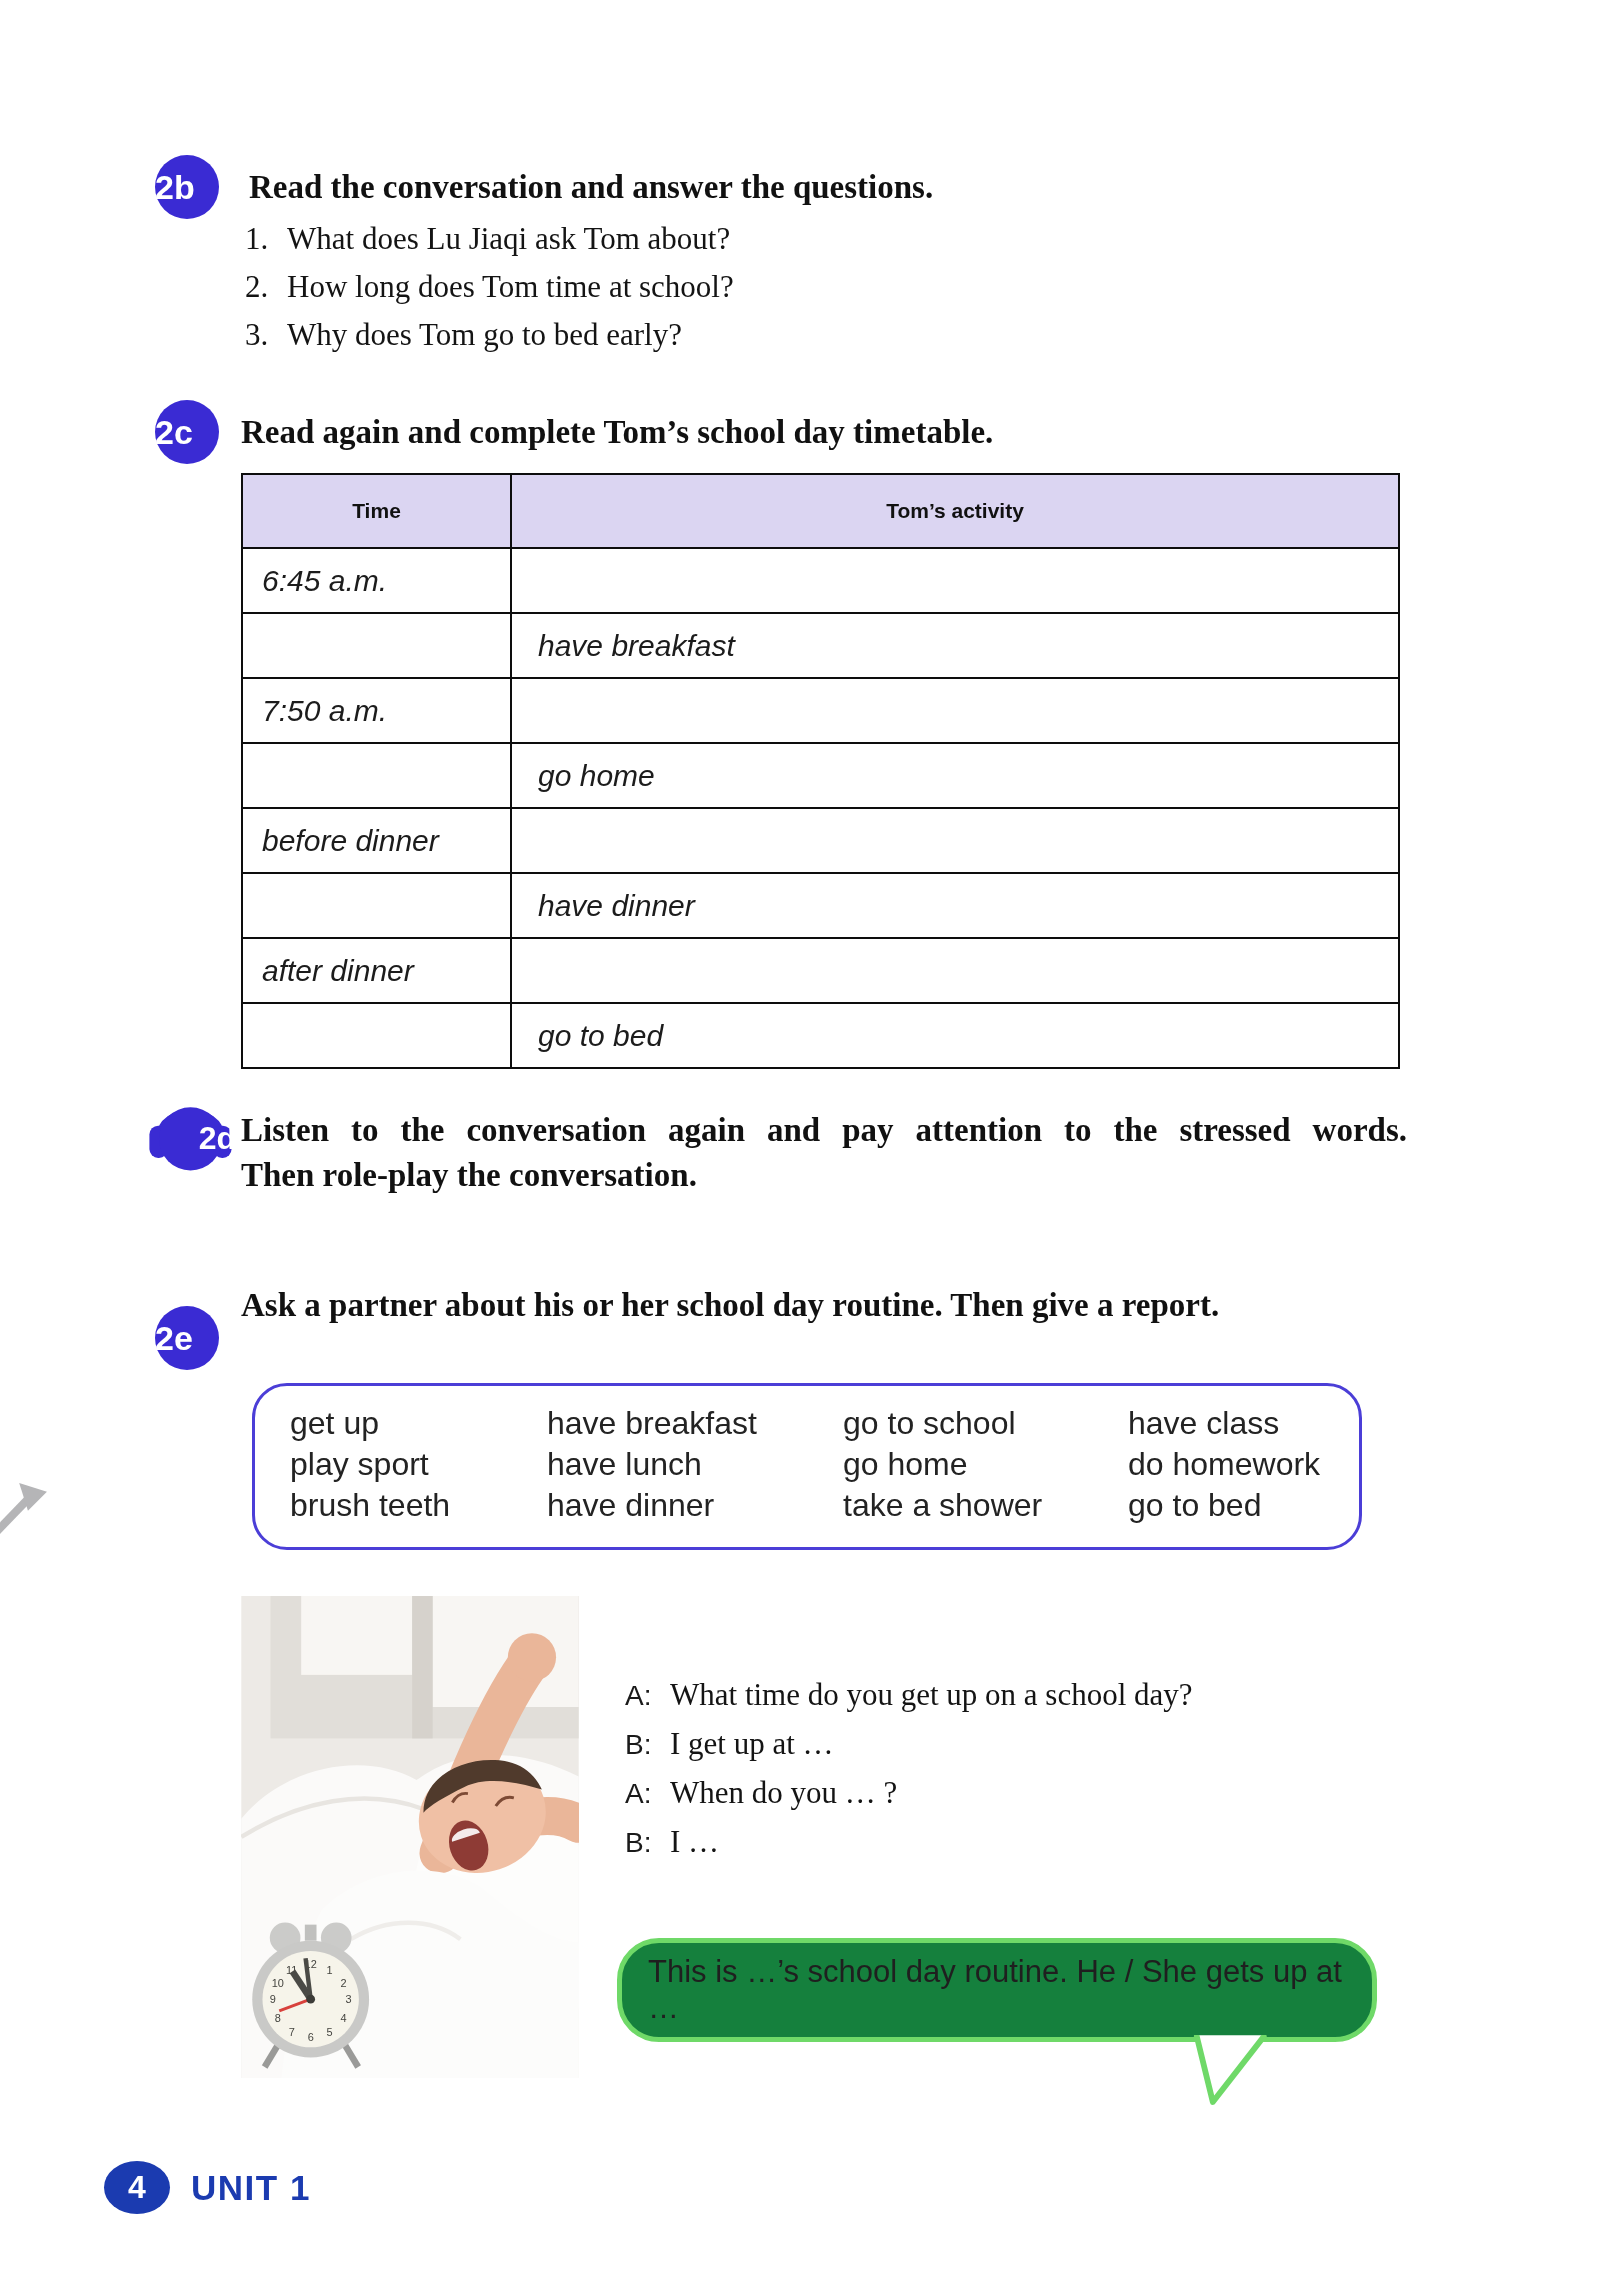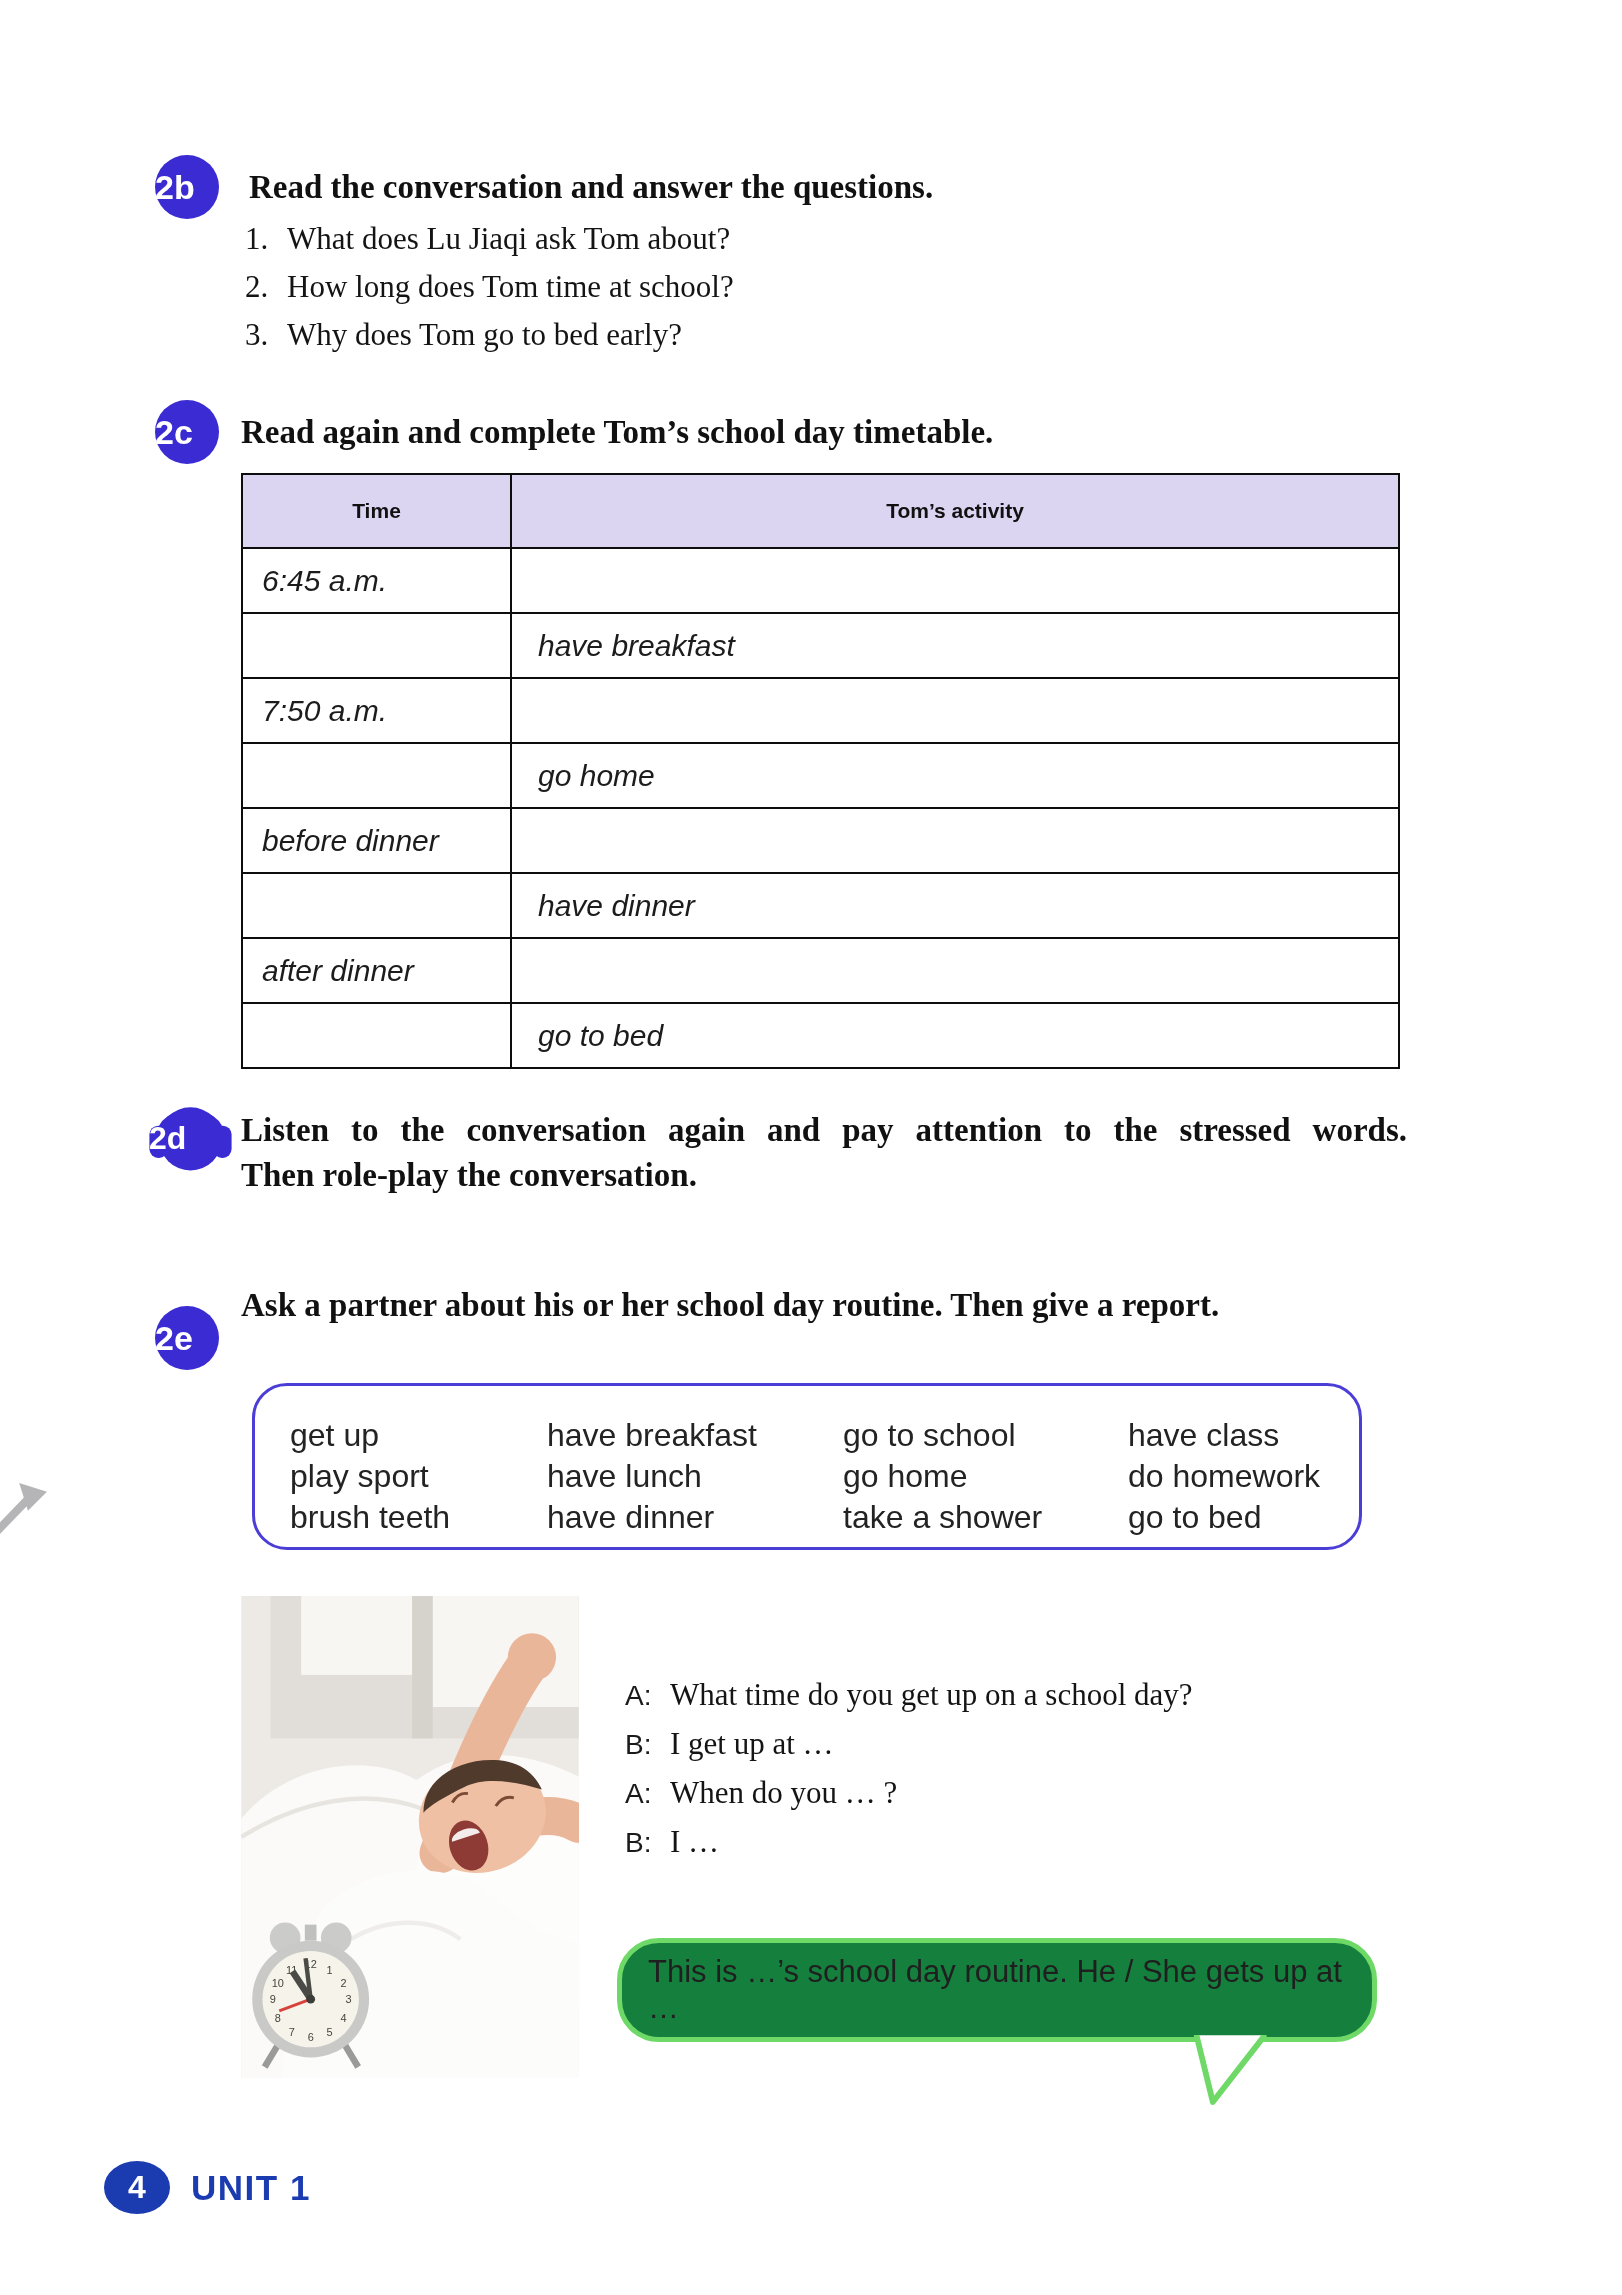--- a/index.html
+++ b/index.html
@@ -18,21 +18,21 @@
     background:#3a2bd3;color:#fff;
     font-family:"Liberation Sans", sans-serif;
     font-weight:bold;font-size:34px;
     display:flex;align-items:center;justify-content:flex-start;
   }
   .badge-2b{left:155px;top:155px;}
   .badge-2c{left:155px;top:400px;}
   .badge-2e{left:155px;top:1306px;}
   .badge-2d-wrap{position:absolute;left:145px;top:1086px;width:91px;height:91px;}
   .badge-2d-wrap .badge-label{
-    position:absolute;left:4px;right:0;top:34px;text-align:left;
+    position:absolute;left:16px;right:0;top:34px;text-align:right;
     color:#fff;font-family:"Liberation Sans", sans-serif;font-weight:bold;font-size:32px;
   }
   
   .heading{
     position:absolute;left:241px;width:1166px;
     font-weight:bold;font-size:33px;line-height:45px;color:#111;
   }
   .h2b{top:165px;margin-left:8px;}
   .h2c{top:410px;}
   .h2d{top:1108px;}
@@ -60,21 +60,21 @@
   .timetable td.act-cell{padding-left:26px;}
   
   .word-box{
     position:absolute;left:252px;top:1383px;
     width:1110px;height:167px;
     border:3.7px solid #4b3ed7;border-radius:35px;
     background:#fff;
     font-family:"Liberation Sans", sans-serif;
     font-size:32px;color:#232323;
     display:grid;grid-template-columns:257px 296px 285px auto;
-    padding:29px 0 0 35px;box-sizing:border-box;
+    padding:17px 0 0 35px;box-sizing:border-box;
   }
   .word-col div{line-height:41px;}
   
   .dialogue{position:absolute;left:625px;top:1677px;}
   .d-row{display:flex;align-items:baseline;height:49px;}
   .d-speaker{
     font-family:"Liberation Sans", sans-serif;
     font-size:28px;color:#1a1a1a;width:45px;
   }
   .d-text{font-size:31px;color:#141414;}

